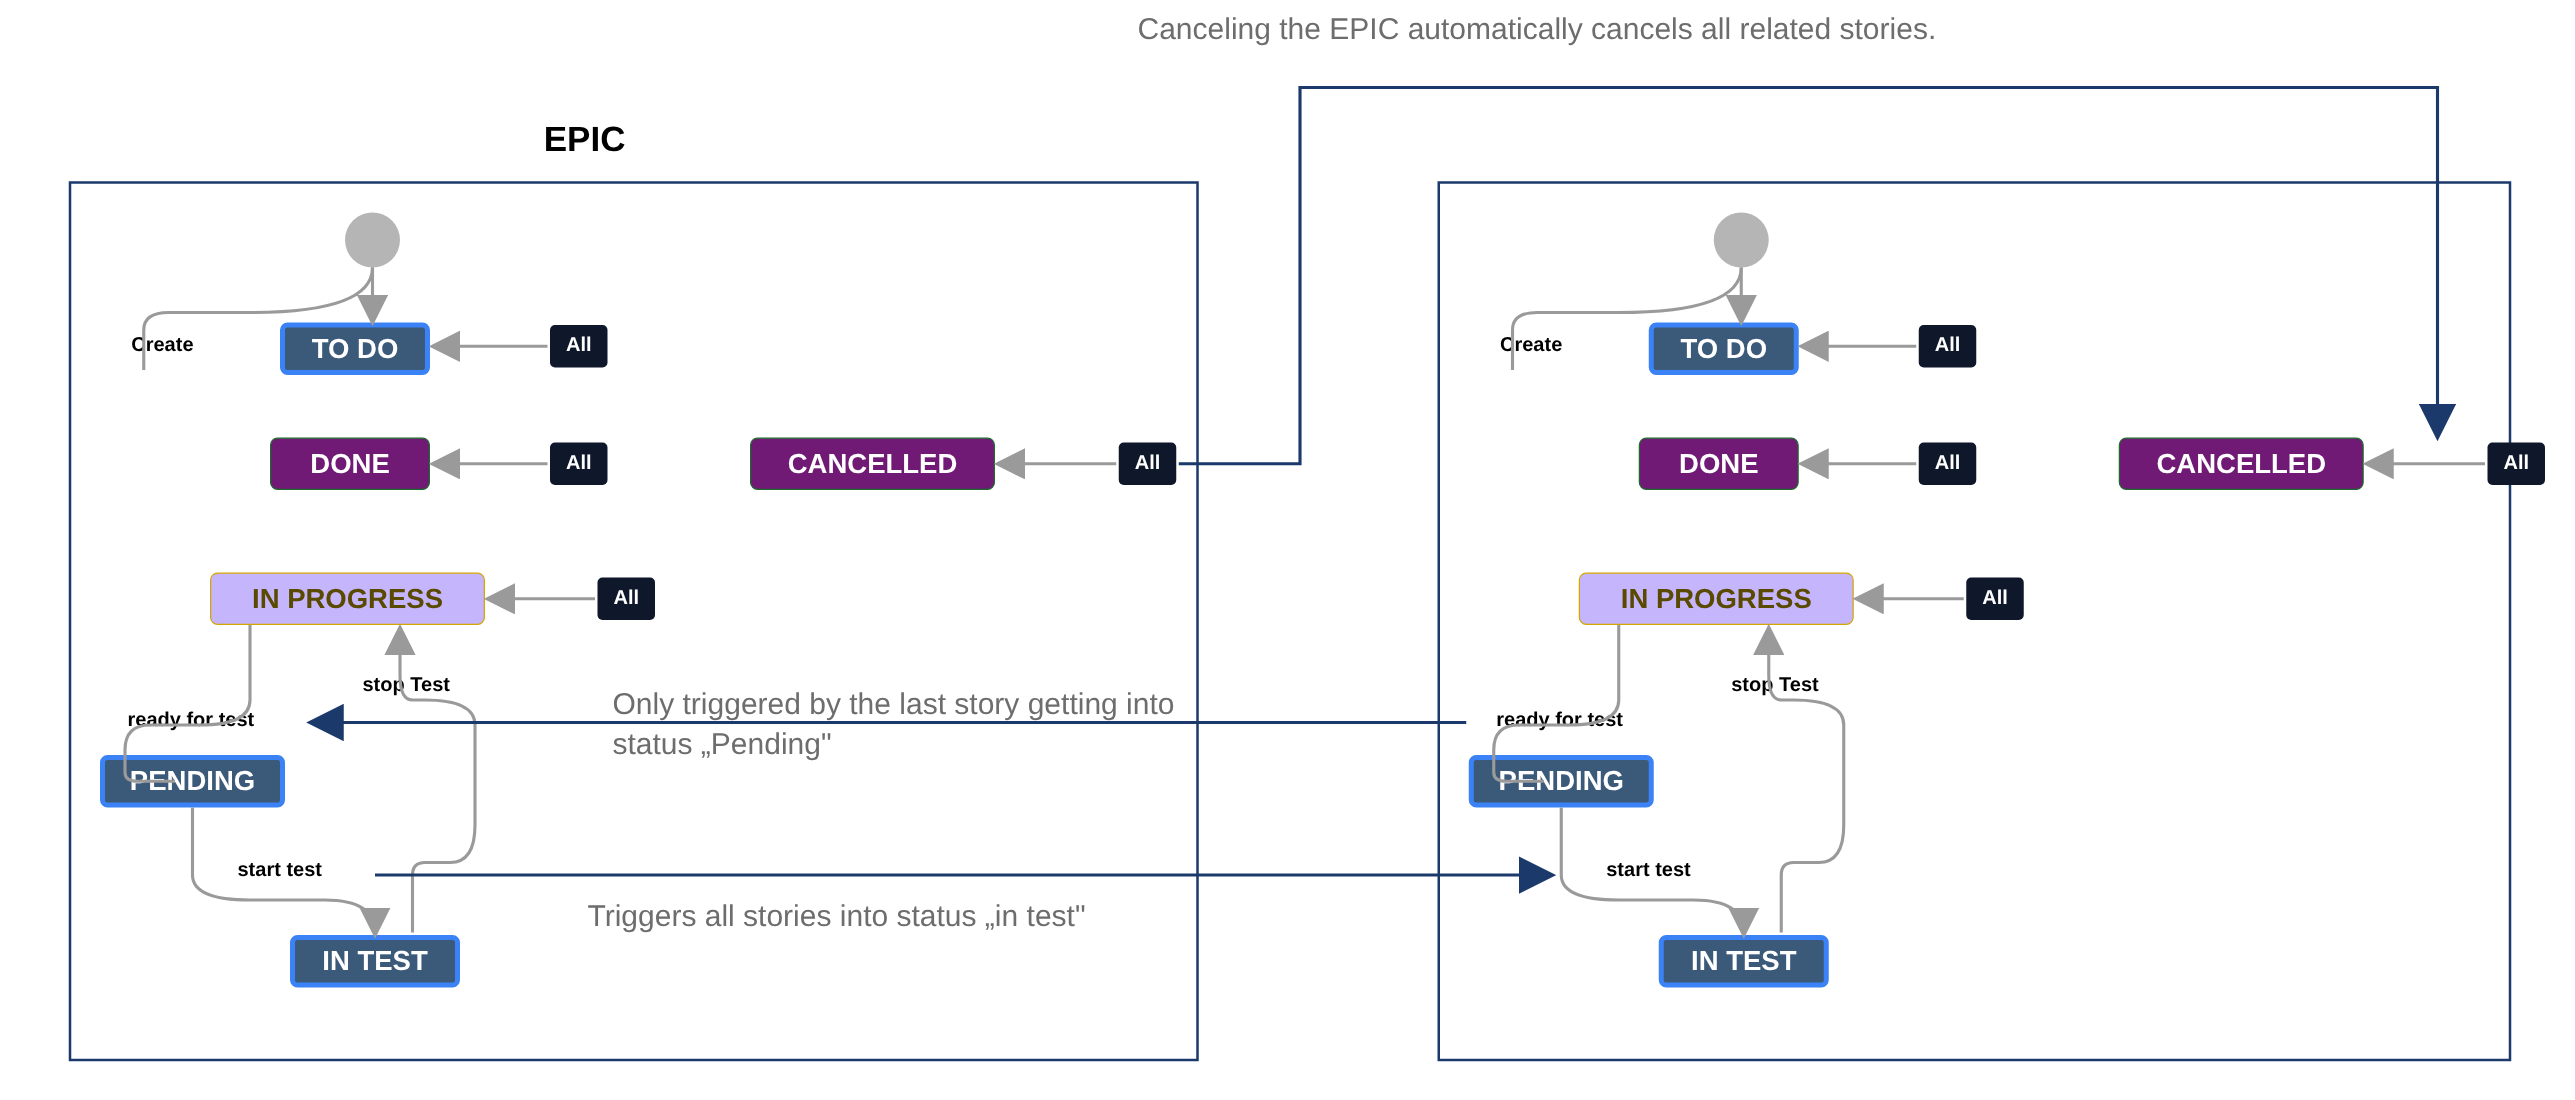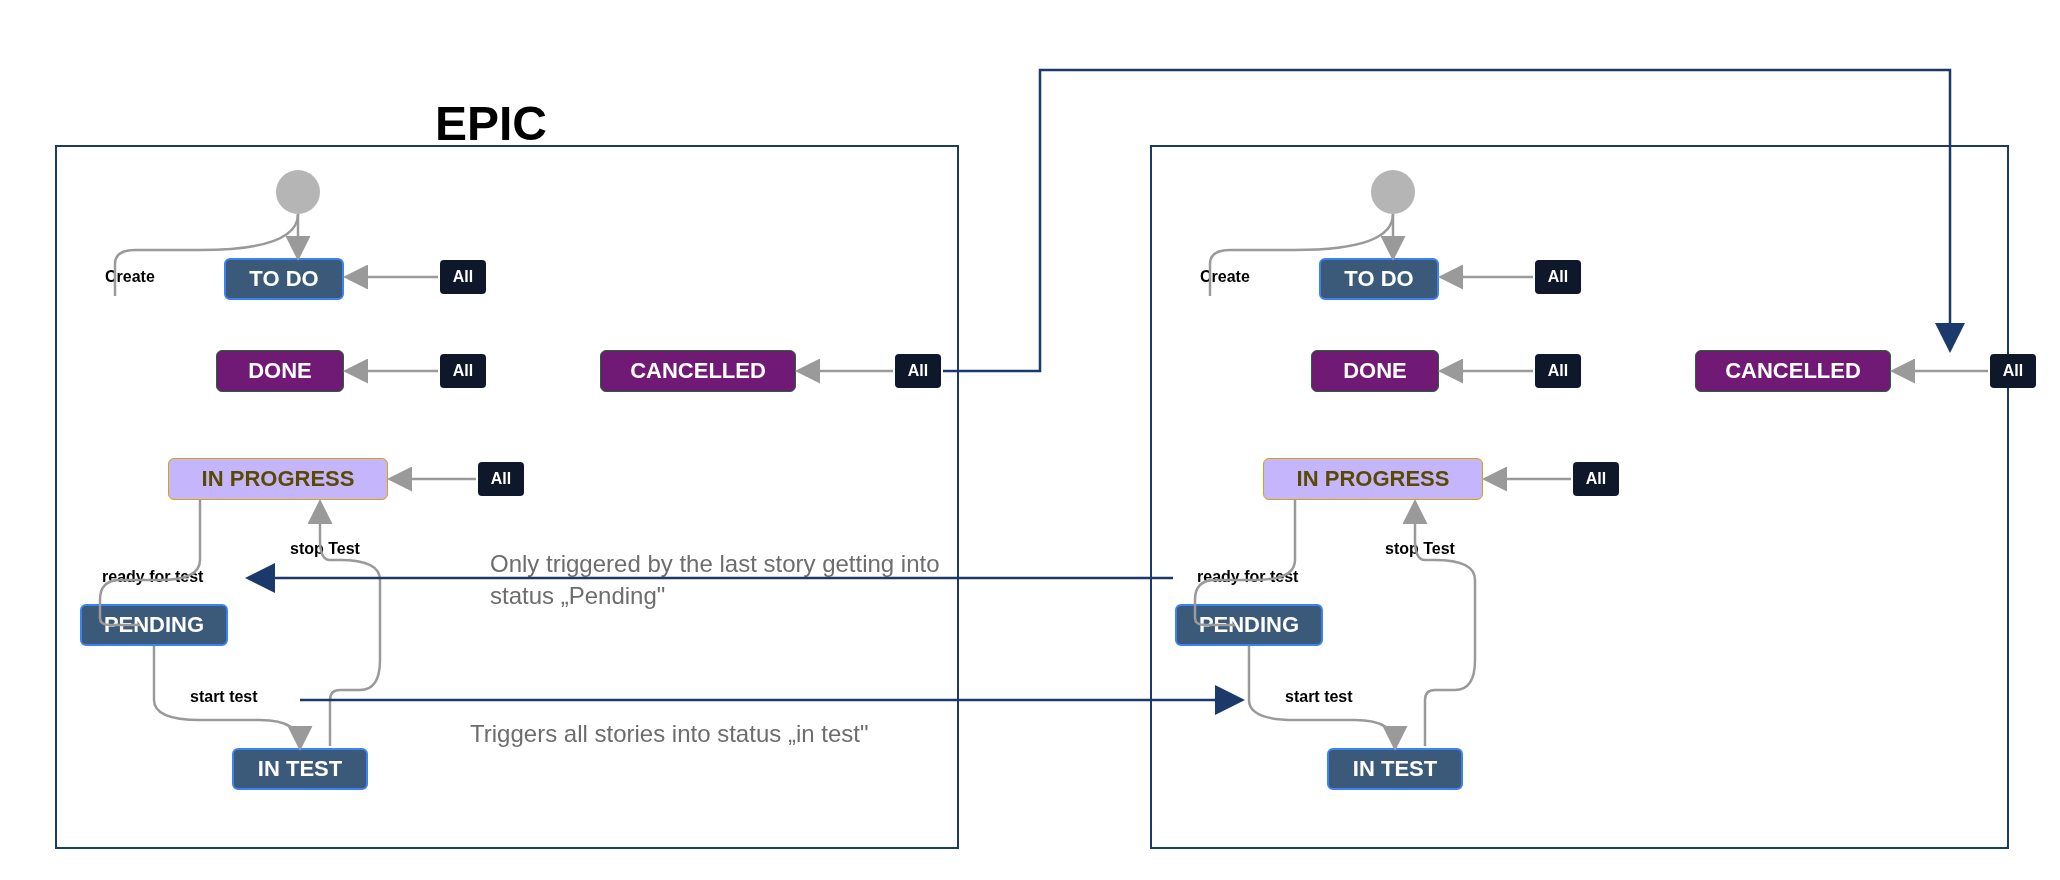--- a/index.html
+++ b/index.html
@@ -1,33 +1,34 @@
 <!DOCTYPE html>
 <html><head>
 <meta charset="utf-8">
 <style>
   html,body{margin:0;padding:0;background:#fff;font-family:Arial,Helvetica,sans-serif}
   #stage{position:relative;width:2060px;height:880px}
-  .panel-lbl{position:absolute;font-size:48px;font-weight:700;color:#000}
+  .panel-lbl{position:absolute;font-size:28px;font-weight:700;color:#000}
   .panel-box{position:absolute;border:2px solid #1b3a6b;background:transparent}
   .node{position:absolute;display:flex;align-items:center;justify-content:center;font-weight:700;border-radius:6px;box-sizing:border-box}
-  .node.blue{background:#3b5a7a;color:#fff;border:2px solid #3b82f6}
+  .node.blue{background:#3b5a7a;color:#fff;border:4px solid #3b82f6}
   .node.green{background:#701a75;color:#fff;border:1px solid #1b6b2d}
   .node.yellow{background:#c4b5fd;color:#5a4a00;border:1px solid #d4a600}
   .node.dark{background:#0f172a;color:#fff;border-radius:4px;font-size:16px;padding:0}
   .start-dot{position:absolute;width:44px;height:44px;border-radius:50%;background:#b5b5b5}
   .txt{position:absolute;color:#6d6d6d;font-size:24px;line-height:1.35}
   .lbl{position:absolute;color:#000;font-size:16px;font-weight:700}
   svg.wires{position:absolute;left:0;top:0;width:2060px;height:880px;pointer-events:none}
 </style>
 </head>
 <body>
 
 <div id="stage">
 
+  <div class="txt" style="left:910px;top:8px;width:850px">Canceling the EPIC automatically cancels all related stories.</div>
 
   <div class="panel-lbl" style="left:435px;top:96px">EPIC</div>
   <div class="panel-box" style="left:55px;top:145px;width:900px;height:700px"></div>
 
   <div class="panel-box" style="left:1150px;top:145px;width:855px;height:700px"></div>
 
   <div class="start-dot" style="left:276px;top:170px"></div>
   <div class="lbl" style="left:105px;top:268px">Create</div>
   <div class="node blue" style="left:224px;top:258px;width:120px;height:42px;font-size:22px">TO DO</div>
   <div class="node dark" style="left:440px;top:260px;width:46px;height:34px">All</div>

